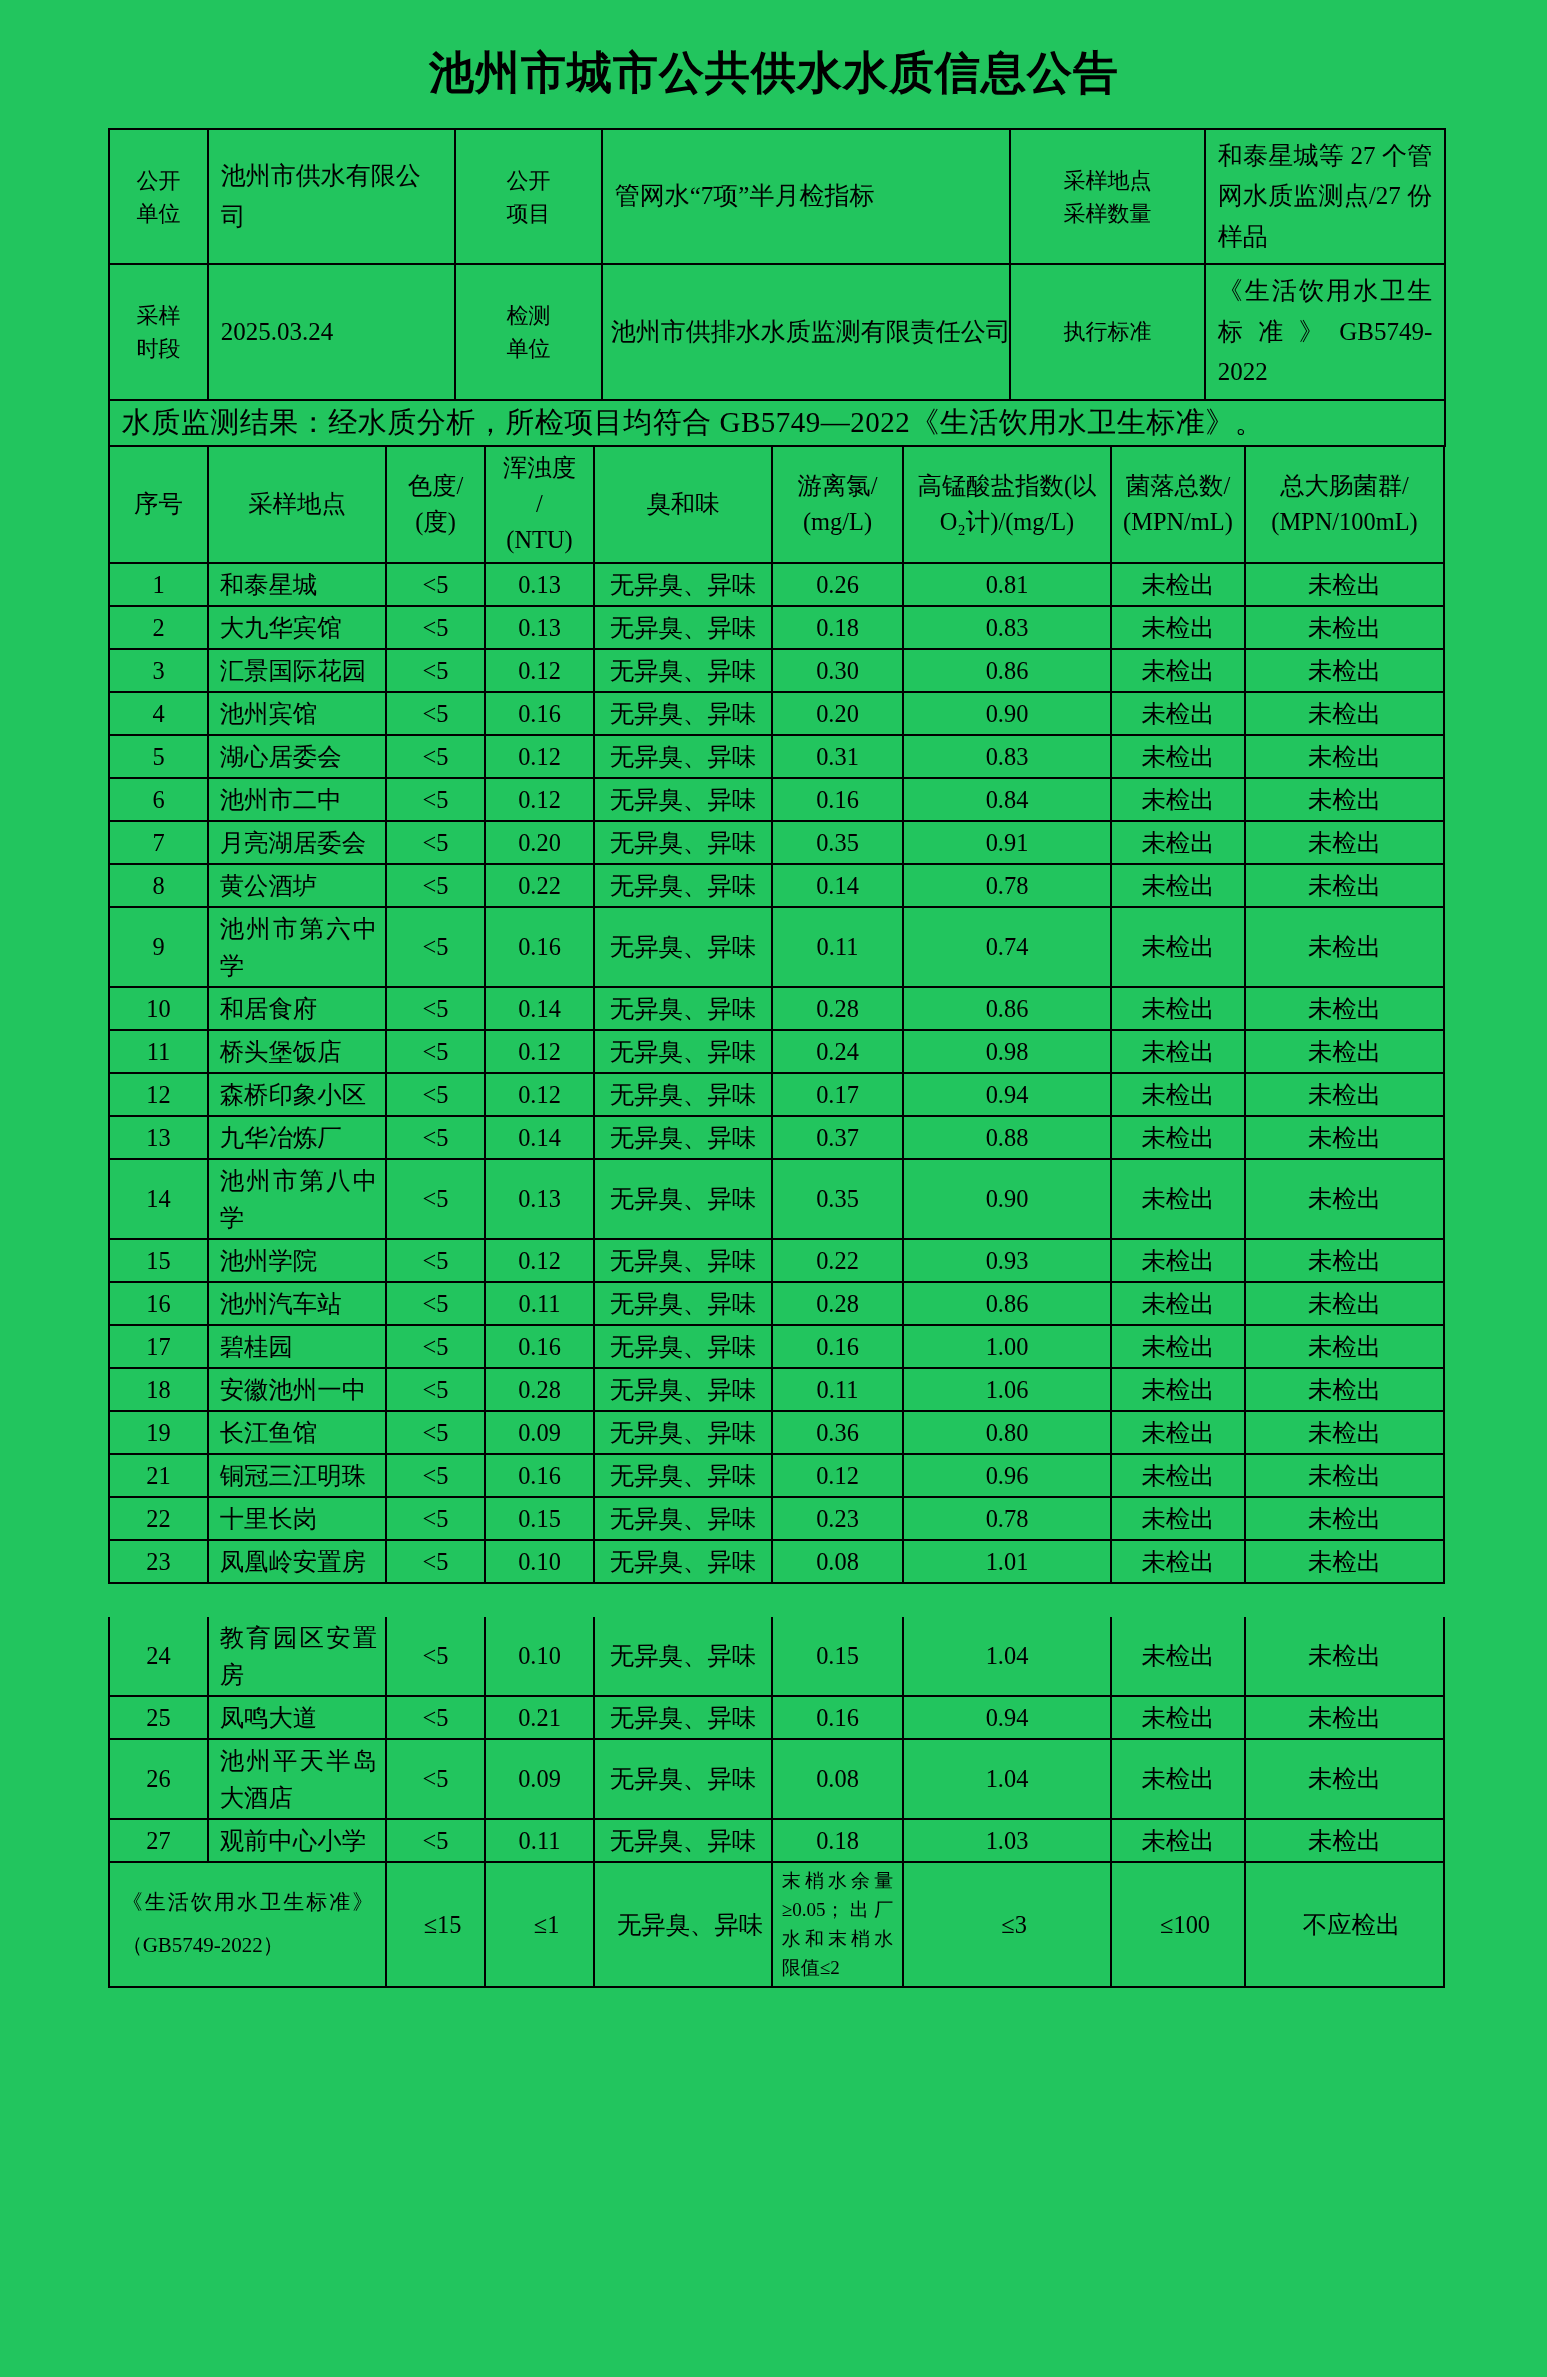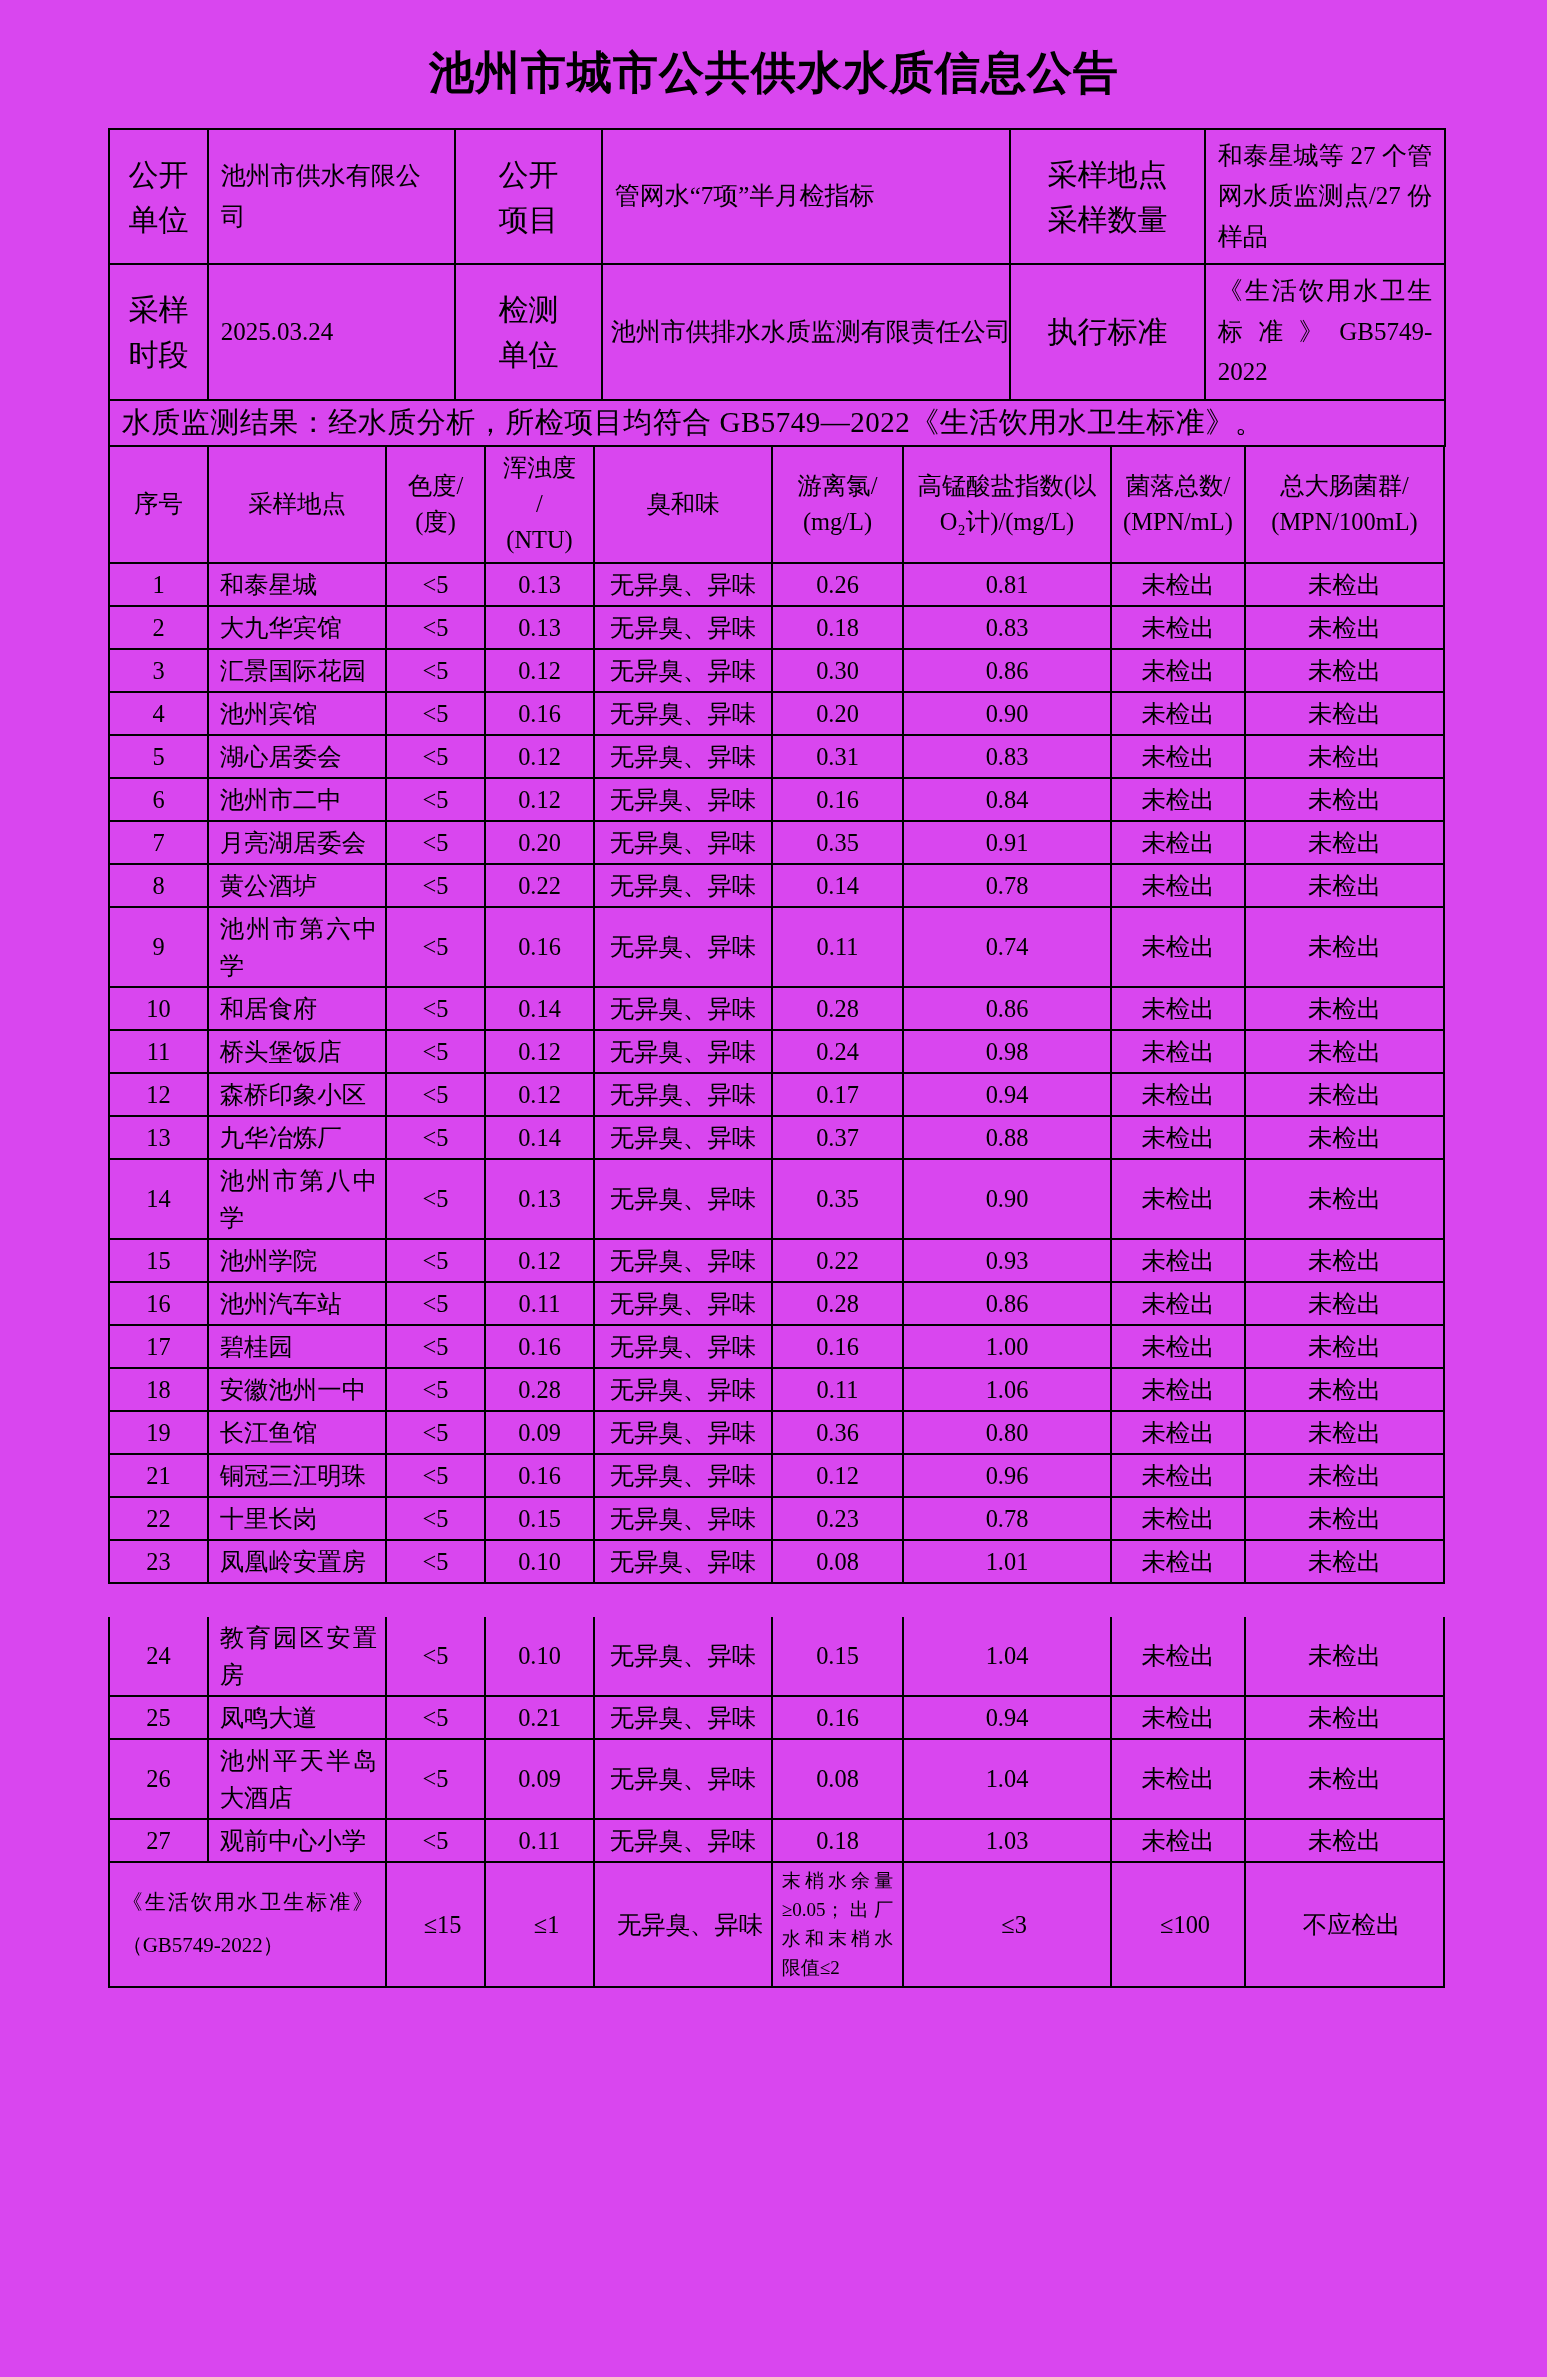--- a/index.html
+++ b/index.html
@@ -1,40 +1,40 @@
 <!DOCTYPE html>
 <html><head>
 <meta charset="utf-8">
 <style>
   * { margin:0; padding:0; box-sizing:border-box; }
   html,body { background:#ffffff; }
   .page {
     position:relative;
     width:1548px; height:2378px;
-    background:#d946ef; color:#000;
+    background:#22c55e; color:#000;
     font-family:"Liberation Serif","DejaVu Serif",serif;
     overflow:hidden;
   }
   .title {
     padding-top:43px;
     text-align:center;
     font-size:45px;
     font-weight:bold;
     letter-spacing:1px;
   }
   .content { margin:25px 0 0 108px; width:1335px; }
 
   table { border-collapse:collapse; table-layout:fixed; width:1335px; }
   td,th { border:2px solid #000; vertical-align:middle; font-weight:normal; overflow:hidden; }
 
   
   .info-tbl .r1 { height:121px; }
   .info-tbl .r2 { height:108px; }
   .info-label {
-    font-size:30px; text-align:center;
+    font-size:22px; text-align:center;
     white-space:pre-line; line-height:1.5; padding:4px;
   }
   .info-value { font-size:25px; padding:5.9px 11.7px; line-height:1.62; }
   .info-value.c { text-align:left; }
   .info-value.j { text-align:justify; }
   .info-value.nowrap { white-space:nowrap; padding:5.9px 7.8px; }
   .note-row { height:41px; }
   .note-cell { font-size:29px; padding:2px 11.7px; text-align:left; letter-spacing:0.5px; }
 
   

